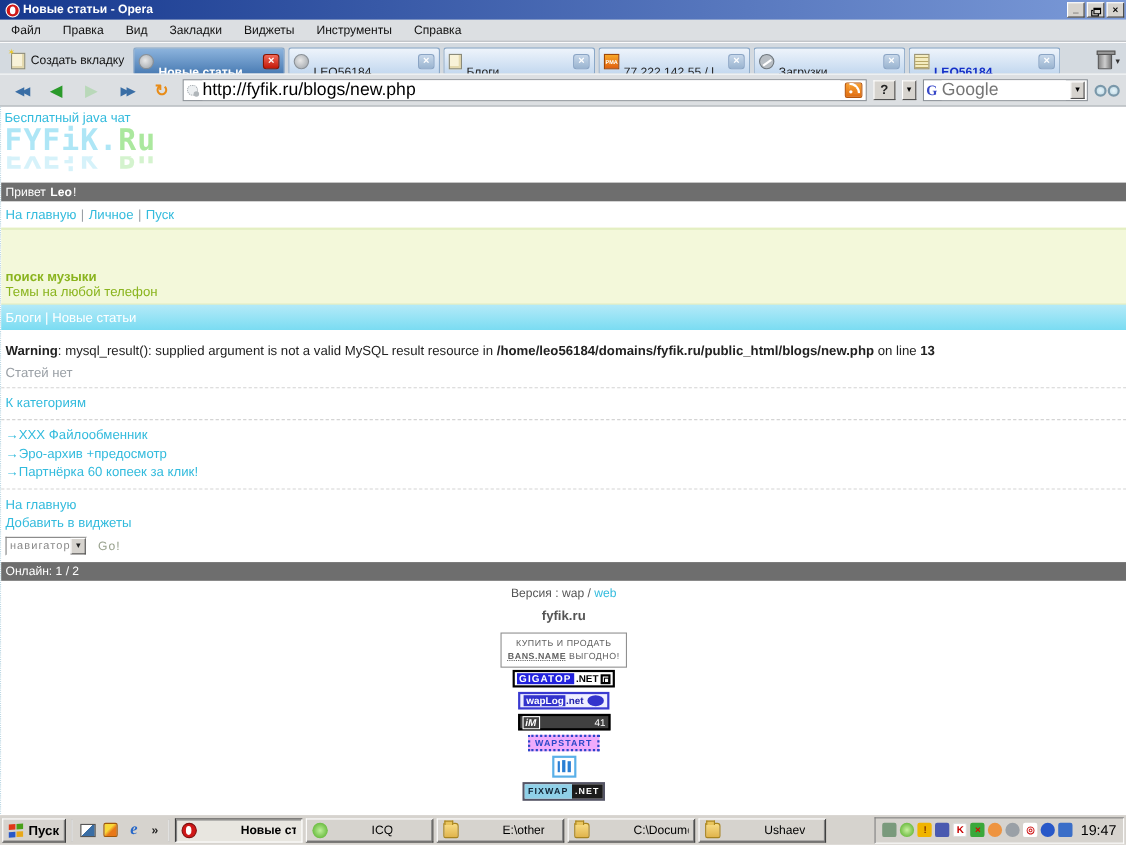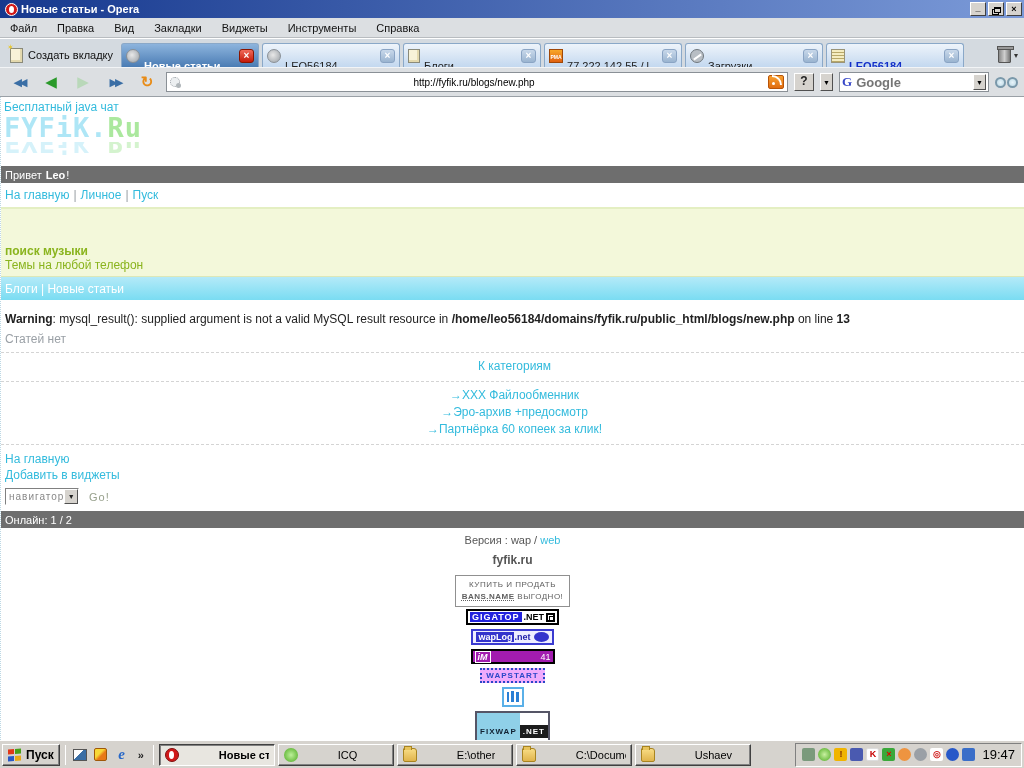--- a/index.html
+++ b/index.html
@@ -68,41 +68,41 @@
   #toolbar { position:absolute; left:0; top:67px; width:1024px; height:30px;
     background:#dcdfe2; border-top:1px solid #f2f4f6; border-bottom:1px solid #9aa0a6;
     display:flex; align-items:center; padding:0 6px; gap:6px; }
   .navb { font-size:13px; width:26px; text-align:center; }
   .navb.rw, .navb.ff { color:#3a6ea5; letter-spacing:-3px; font-size:11px; }
   .navb.back { color:#2a9a2a; font-size:15px; }
   .navb.fwd { color:#b9d8b9; font-size:15px; }
   .navb.reload { color:#e88c18; font-size:15px; font-weight:bold; }
   #addr-wrap { flex:1; height:20px; background:#fff; border:1px solid #8a9096;
     display:flex; align-items:center; padding:0 3px; gap:4px; }
-  #addr-input { flex:1; border:none; outline:none; font-size:10px; color:#000;
-    font-family:"Liberation Sans", sans-serif;text-align:center; }
+  #addr-input { flex:1; border:none; outline:none; font-size:16px; color:#000;
+    font-family:"Liberation Sans", sans-serif; }
   .page-dot { width:10px; height:10px; border:1px dotted #9aa0a6; border-radius:50%;
     background:#eceff1; position:relative; }
   .page-dot::after { content:""; position:absolute; right:-2px; bottom:-2px; width:5px; height:5px;
     border-radius:50%; background:#b0b6ba; }
   .rss { width:16px; height:14px; background:linear-gradient(#f8a030,#e06c10);
     border:1px solid #b85408; border-radius:2px; position:relative; }
   .rss::before { content:""; position:absolute; left:3px; bottom:3px; width:3px; height:3px;
     border-radius:50%; background:#fff; }
   .rss::after { content:""; position:absolute; left:3px; bottom:3px; width:8px; height:8px;
     border:2px solid #fff; border-left:none; border-bottom:none; border-radius:0 100% 0 0; }
   .help-btn { width:20px; height:18px; background:#d6d3ce; border:1px solid;
     border-color:#fff #505050 #505050 #fff; font-weight:bold; font-size:12px; color:#222;
     text-align:center; }
   .dd-btn { width:13px; height:18px; background:#d6d3ce; border:1px solid;
     border-color:#fff #505050 #505050 #fff; font-size:7px; text-align:center; line-height:18px; }
   #search-wrap { width:150px; height:20px; background:#fff; border:1px solid #8a9096;
     display:flex; align-items:center; padding:0 2px; gap:4px; }
   .g-icon { color:#3848c8; font-family:"Liberation Serif", serif; font-weight:bold; font-size:13px; }
-  #search-input { flex:1; border:none; outline:none; font-size:13px; color:#888; width:60px;font-weight:bold; }
+  #search-input { flex:1; border:none; outline:none; font-size:16px; color:#888; width:60px; }
   .glasses { display:flex; align-items:center; }
   .glasses i { display:block; width:11px; height:11px; border:2px solid #7a98aa;
     border-radius:50%; background:radial-gradient(#e8f4fa,#bcd8e4); }
   .glasses i + i { margin-left:1px; }
 
   
   #content { position:absolute; left:0; top:97px; width:1024px; height:643px;
     background:#fff; border-left:1px dotted #bcd8e4; overflow:hidden; font-size:12px; }
   a, .link { color:#33bbdd; text-decoration:none; cursor:pointer; }
   #chat-link { display:block; padding:3px 0 0 3px; }
@@ -117,21 +117,21 @@
   .nav-sep { color:#9aa0a6; margin:0 4px; }
   #promo { background:#f3f8da; border-top:2px solid #e4efc2; border-bottom:1px solid #dce8b8;
     padding:3px 0 4px 4px; }
   #promo .t { color:#8ab41e; font-weight:bold; display:block;margin-top:32px; }
   #promo a { color:#8ab41e; }
   #crumbbar { height:23px; background:linear-gradient(#b4eaf8,#7adcf2); color:#fff;
     display:flex; align-items:center; padding-left:4px; }
   #warning { padding:12px 0 2px 4px; color:#222; }
   #empty-msg { padding:4px 0 6px 4px; color:#9aa0a6; border-bottom:1px dashed #d4d4d4; }
   .sect { padding:5px 0 6px 4px; border-bottom:1px dashed #d4d4d4; }
-  .sect a { display:block; line-height:17px;text-align:center; }
+  .sect a { display:block; line-height:17px; }
   #foot-links { padding:6px 0 2px 4px; }
   #foot-links a { display:block; line-height:16px; }
   #nav-select-row { display:flex; align-items:center; gap:10px; padding:3px 0 6px 4px; }
   .select { display:flex; width:74px; height:17px; border:1px solid;
     border-color:#808080 #fff #fff #808080; background:#fff; font-size:10px; color:#888;
     align-items:center; }
   .select .txt { flex:1; padding-left:3px; letter-spacing:1px; }
   .select .arr { width:15px; height:15px; background:#d6d3ce; border:1px solid;
     border-color:#fff #505050 #505050 #fff; font-size:7px; text-align:center; line-height:14px; color:#222; }
   .go { color:#97a08c; letter-spacing:1px; font-size:11px; }
@@ -147,32 +147,32 @@
   #gigatop { border:2px solid #000; background:#fff; padding:1px 2px; font-size:9px; font-weight:bold; }
   #gigatop .nm { background:#2222dd; color:#fff; padding:0 2px; letter-spacing:1px; }
   #gigatop .tld { color:#000; margin:0 2px; }
   .sq-icon { width:9px; height:9px; border:2px solid #000; display:inline-block; position:relative; }
   .sq-icon::after { content:""; position:absolute; left:1px; top:1px; width:3px; height:3px; border:1px solid #000; }
   #waplog { border:2px solid #3a3ad0; background:#eef; padding:1px 3px; font-size:9px; font-weight:bold; }
   #waplog .nm { background:#3333cc; color:#fff; padding:0 2px; }
   #waplog .tld { color:#2222aa; margin-right:3px; }
   .oval-icon { width:15px; height:10px; border-radius:50%; background:#3333cc; display:inline-block;
     color:#fff; font-size:6px; line-height:10px; text-align:center; }
-  #im-bn { border:2px solid #000; background:#a21caf; width:84px; height:15px;
+  #im-bn { border:2px solid #000; background:#404040; width:84px; height:15px;
     display:inline-flex; align-items:center; padding:0 2px; font-size:9px; color:#fff;text-align:right; }
   #im-bn .lbl { border:1px solid #fff; padding:0 2px; font-weight:bold; font-style:italic; }
   #im-bn .val { margin-left:auto; }
   #wapstart { border:2px dotted #2a48c8; color:#2a48c8; font-size:8px; font-weight:bold;
     letter-spacing:1px; padding:1px 4px; background:#f0abfc; }
   #stats-icon { width:22px; height:20px; border:2px solid #5ab0e8; background:#fff;
     display:inline-flex; align-items:flex-end; justify-content:center; gap:2px; padding:3px; }
   #stats-icon i { display:block; width:3px; background:#2a7fd4; }
   #stats-icon i:nth-child(1){height:10px} #stats-icon i:nth-child(2){height:11px} #stats-icon i:nth-child(3){height:10px}
   #fixwap { border:2px solid #556; font-size:8px; font-weight:bold; }
-  #fixwap .nm { background:#8fd0e8; color:#123; padding:14px 3px; letter-spacing:1px; }
+  #fixwap .nm { background:#8fd0e8; color:#123; padding:2px 3px; letter-spacing:1px; }
   #fixwap .tld { background:#1c1c1c; color:#fff; padding:2px 3px; letter-spacing:1px; }
 
   
   #taskbar { position:absolute; left:0; top:740px; width:1024px; height:28px;
     background:#d6d3ce; border-top:1px solid #fff; display:flex; align-items:center;
     padding:0 2px; gap:3px; font-size:11px; }
   .tbtn { height:22px; background:#d6d3ce; border:1px solid;
     border-color:#fff #404040 #404040 #fff; box-shadow:inset -1px -1px 0 #808080;
     display:flex; align-items:center; gap:4px; padding:0 5px; color:#000; }
   #start-btn { font-weight:bold; font-size:12px; }

